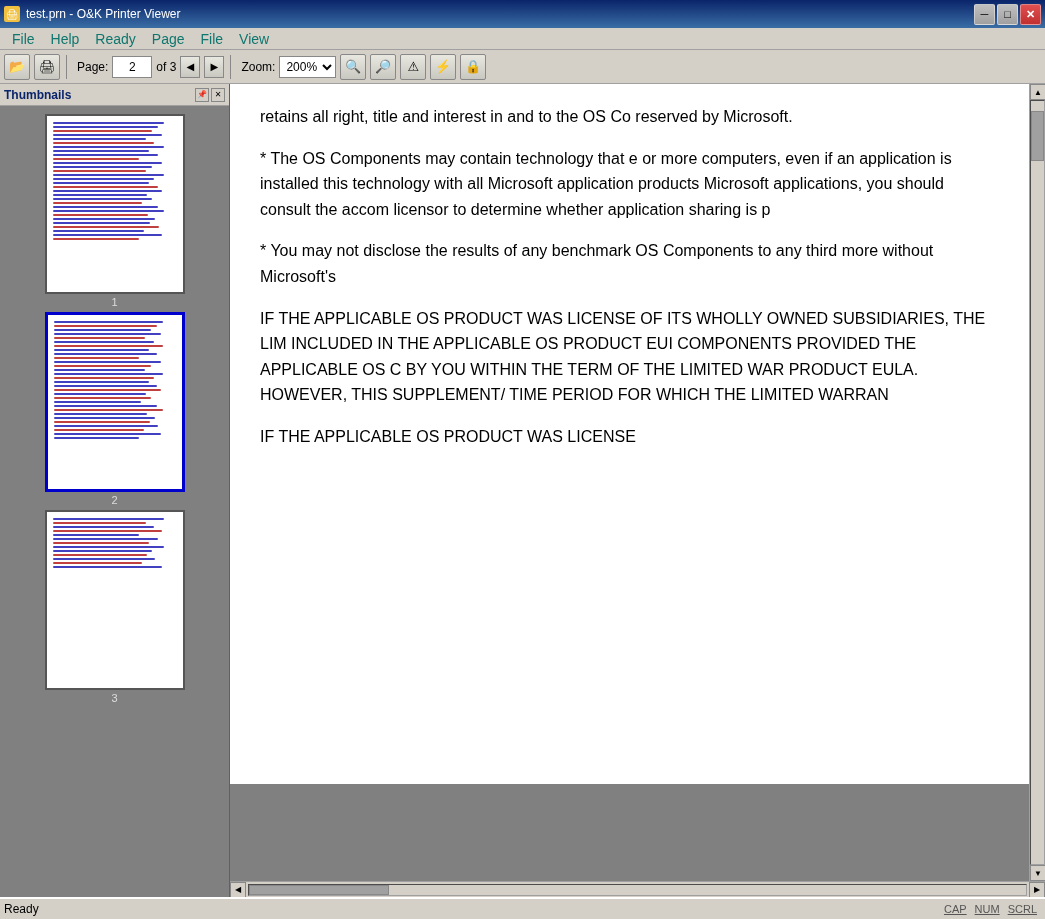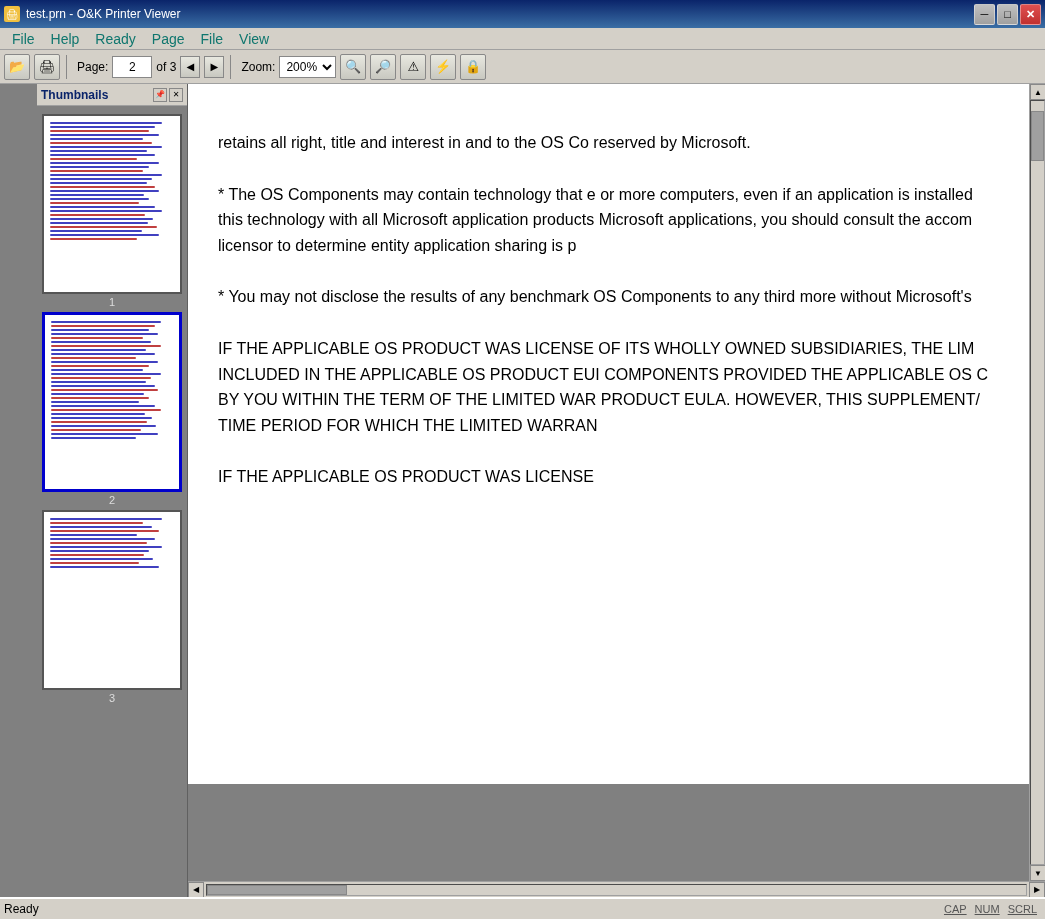--- a/index.html
+++ b/index.html
@@ -154,27 +154,26 @@
 
     
     .main-content {
       display: flex;
       flex: 1;
       overflow: hidden;
     }
 
     
     .thumbnails-panel {
-      width: 188px;
+      width: 230px;
       background: #808080;
       display: flex;
       flex-direction: column;
       flex-shrink: 0;
       border-right: 1px solid #606060;
-      padding-left: 37px;
     }
     .thumbnails-header {
       background: #d4d0c8;
       height: 22px;
       display: flex;
       align-items: center;
       justify-content: space-between;
       padding: 0 4px;
       border-bottom: 1px solid #a0a0a0;
       flex-shrink: 0;
@@ -276,21 +275,20 @@
       min-height: 700px;
       padding: 20px 30px;
       font-size: 16px;
       line-height: 1.6;
       overflow: hidden;
     }
     .doc-page p {
       margin-bottom: 16px;
       font-family: Arial, sans-serif;
       font-size: 16px;
-      margin-top: 26px;
     }
     .doc-page .caps {
       font-weight: normal;
       font-size: 16px;
     }
     .doc-scroll-bottom {
       height: 16px;
       background: #d4d0c8;
       border-top: 1px solid #a0a0a0;
       display: flex;
@@ -553,21 +551,21 @@
       </div>
 
     </div>
   </div>
 
   <div class="doc-view">
     <div style="display:flex; flex:1; overflow:hidden;">
       <div class="doc-scroll-area">
         <div class="doc-page">
           <p>retains all right, title and interest in and to the OS Co reserved by Microsoft.</p>
-          <p>* The OS Components may contain technology that e or more computers, even if an application is installed this technology with all Microsoft application products Microsoft applications, you should consult the accom licensor to determine entity application sharing is p</p>
+          <p>* The OS Components may contain technology that e or more computers, even if an application is installed this technology with all Microsoft application products Microsoft applications, you should consult the accom licensor to determine whether application sharing is p</p>
           <p>* You may not disclose the results of any benchmark OS Components to any third more without Microsoft's</p>
           <p class="caps">IF THE APPLICABLE OS PRODUCT WAS LICENSE OF ITS WHOLLY OWNED SUBSIDIARIES, THE LIM INCLUDED IN THE APPLICABLE OS PRODUCT EUI COMPONENTS PROVIDED THE APPLICABLE OS C BY YOU WITHIN THE TERM OF THE LIMITED WAR PRODUCT EULA. HOWEVER, THIS SUPPLEMENT/ TIME PERIOD FOR WHICH THE LIMITED WARRAN</p>
           <p class="caps">IF THE APPLICABLE OS PRODUCT WAS LICENSE</p>
         </div>
       </div>
 
       <div class="right-scrollbar">
         <button class="v-scroll-btn">▲</button>
         <div class="v-scroll-track">
           <div class="v-scroll-thumb"></div>

